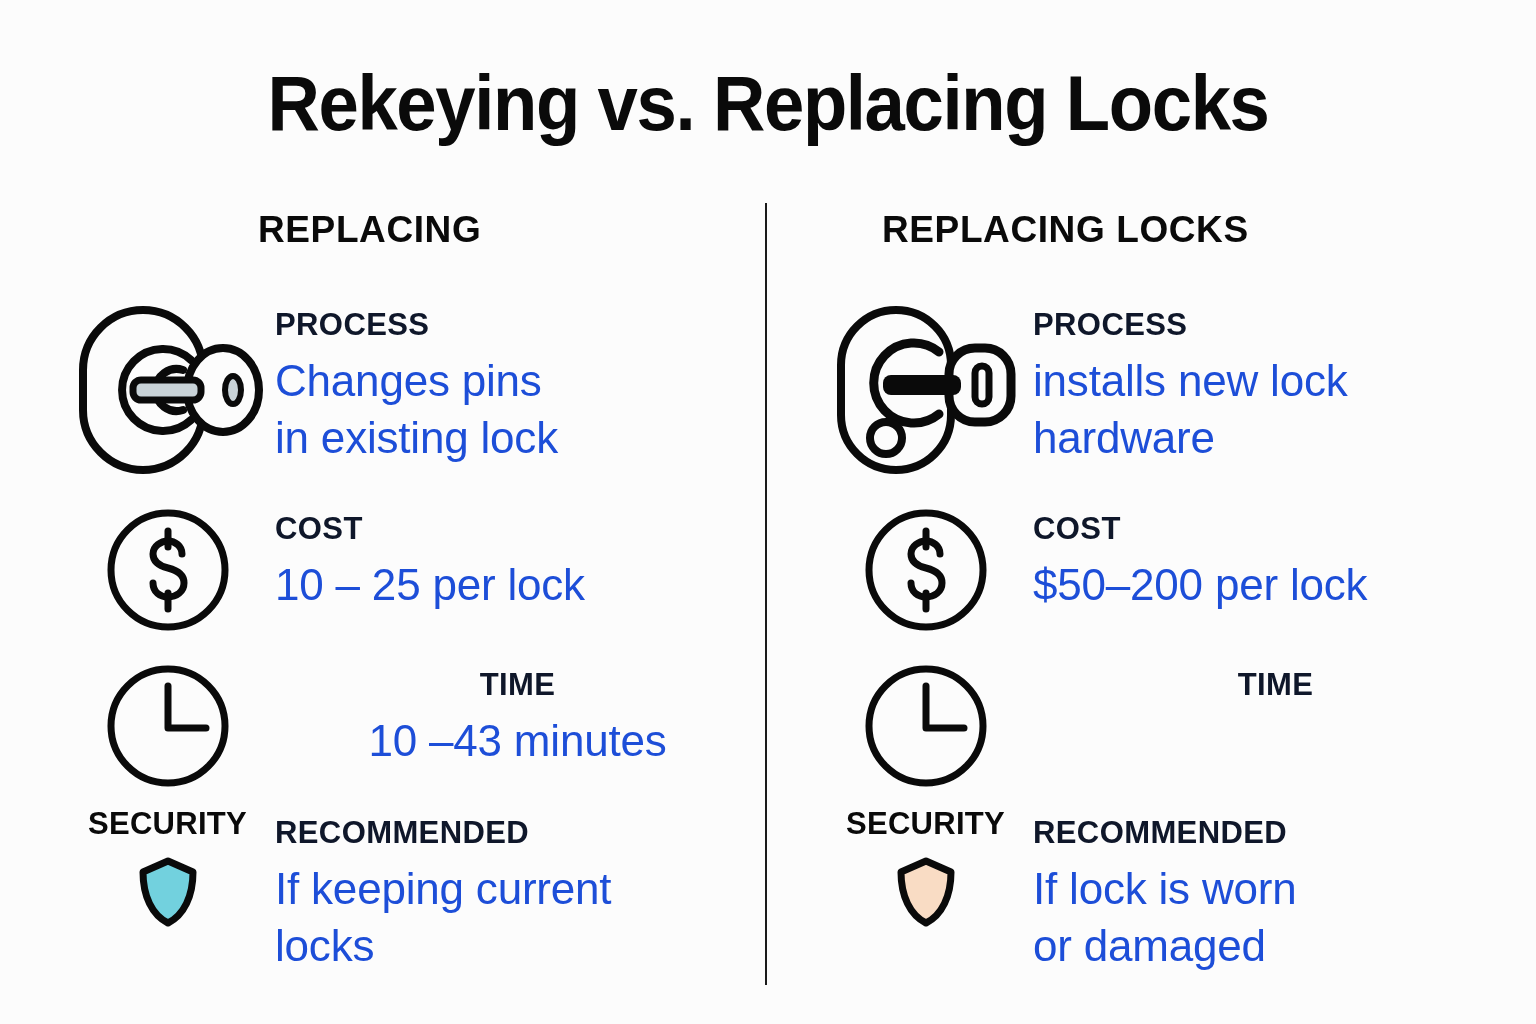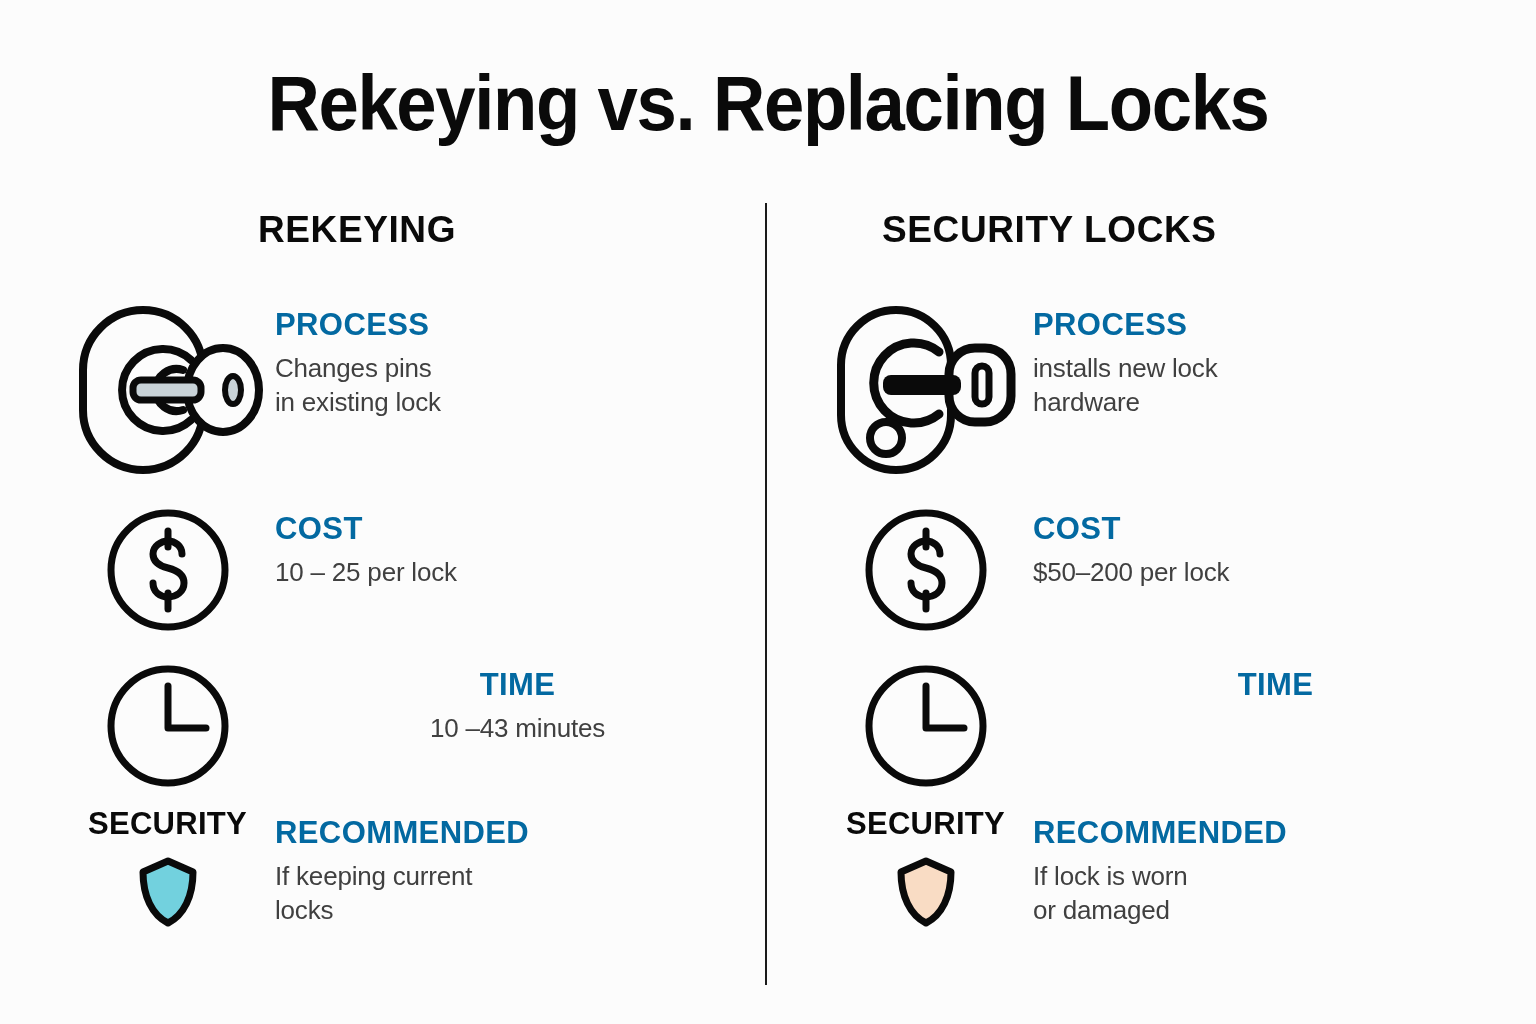--- a/index.html
+++ b/index.html
@@ -86,40 +86,40 @@
   }
   .row-text {
     flex: 1 1 auto;
     padding-top: 10px;
   }
   .row-label {
     font-size: 31px;
     font-weight: 700;
     letter-spacing: 0.4px;
     line-height: 1.12;
-    color: #0369a1;
+    color: #0f172a;
     margin-bottom: 9px;
   }
   .row-value {
-    font-size: 26px;
+    font-size: 44px;
     font-weight: 400;
     line-height: 1.30;
-    color: #404040;
+    color: #1d4ed8;
     letter-spacing: -0.2px;
     white-space: pre-line;
   }
 
   
   .row.process { margin-bottom: 24px; }
   .row.cost    { margin-bottom: 24px; }
   .row.time    { margin-bottom: 16px; text-align: center; }
 
   
   .row.security {
-    align-items: center;
+    align-items: flex-start;
     margin-bottom: 0;
   }
   .security-left {
     width: 215px;
     flex: 0 0 215px;
     display: flex;
     flex-direction: column;
     align-items: center;
   }
   .security-label {
@@ -143,21 +143,21 @@
 <body>
 
 <div class="poster">
 
   <div class="title">Rekeying vs. Replacing Locks</div>
 
   <div class="divider"></div>
 
   <div class="column left">
 
-    <div class="col-heading">REKEYING</div>
+    <div class="col-heading">REPLACING</div>
 
     <div class="row process">
       <div class="row-icon">
         <svg class="ico-lock" viewBox="0 0 190 176" fill="none">
           <rect x="10" y="8" width="120" height="160" rx="60" stroke="#0a0a0a" stroke-width="8"></rect>
           <path d="M118 58 A41 41 0 1 0 118 118" stroke="#0a0a0a" stroke-width="8" fill="none" stroke-linecap="round"></path>
           <path d="M110 68 A21 21 0 1 0 110 108" stroke="#0a0a0a" stroke-width="8" fill="none" stroke-linecap="round"></path>
           <ellipse cx="150" cy="88" rx="36" ry="42" stroke="#0a0a0a" stroke-width="8" fill="#fcfcfc"></ellipse>
           <ellipse cx="160" cy="88" rx="8" ry="14" stroke="#0a0a0a" stroke-width="6" fill="#c9d3d8"></ellipse>
           <rect x="60" y="78" width="68" height="20" rx="8" fill="#c9d3d8" stroke="#0a0a0a" stroke-width="7"></rect>
@@ -210,21 +210,21 @@
         <div class="row-label">RECOMMENDED</div>
         <div class="row-value">If keeping current
 locks</div>
       </div>
     </div>
 
   </div>
 
   <div class="column right">
 
-    <div class="col-heading">SECURITY LOCKS</div>
+    <div class="col-heading">REPLACING LOCKS</div>
 
     <div class="row process">
       <div class="row-icon">
         <svg class="ico-lock" viewBox="0 0 190 176" fill="none">
           <rect x="10" y="8" width="110" height="160" rx="55" stroke="#0a0a0a" stroke-width="8"></rect>
           <path d="M108 50 A40 40 0 1 0 108 112" stroke="#0a0a0a" stroke-width="9" fill="none" stroke-linecap="round"></path>
           <circle cx="55" cy="136" r="16" stroke="#0a0a0a" stroke-width="8" fill="none"></circle>
           <rect x="118" y="46" width="62" height="74" rx="26" stroke="#0a0a0a" stroke-width="9" fill="#fcfcfc"></rect>
           <rect x="144" y="64" width="14" height="38" rx="7" stroke="#0a0a0a" stroke-width="7" fill="#fcfcfc"></rect>
           <rect x="52" y="73" width="78" height="20" rx="8" fill="#0a0a0a"></rect>

